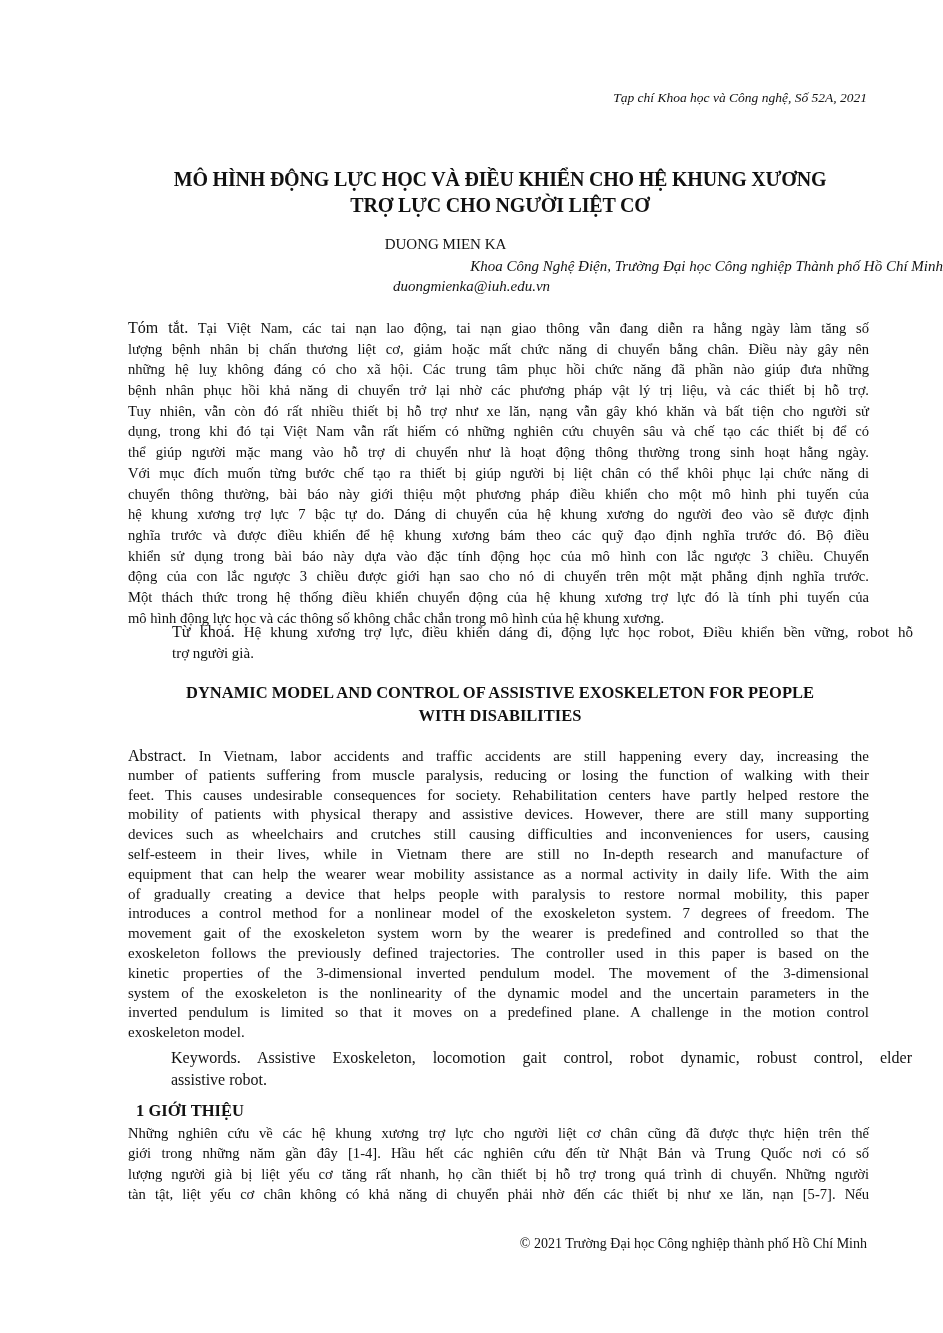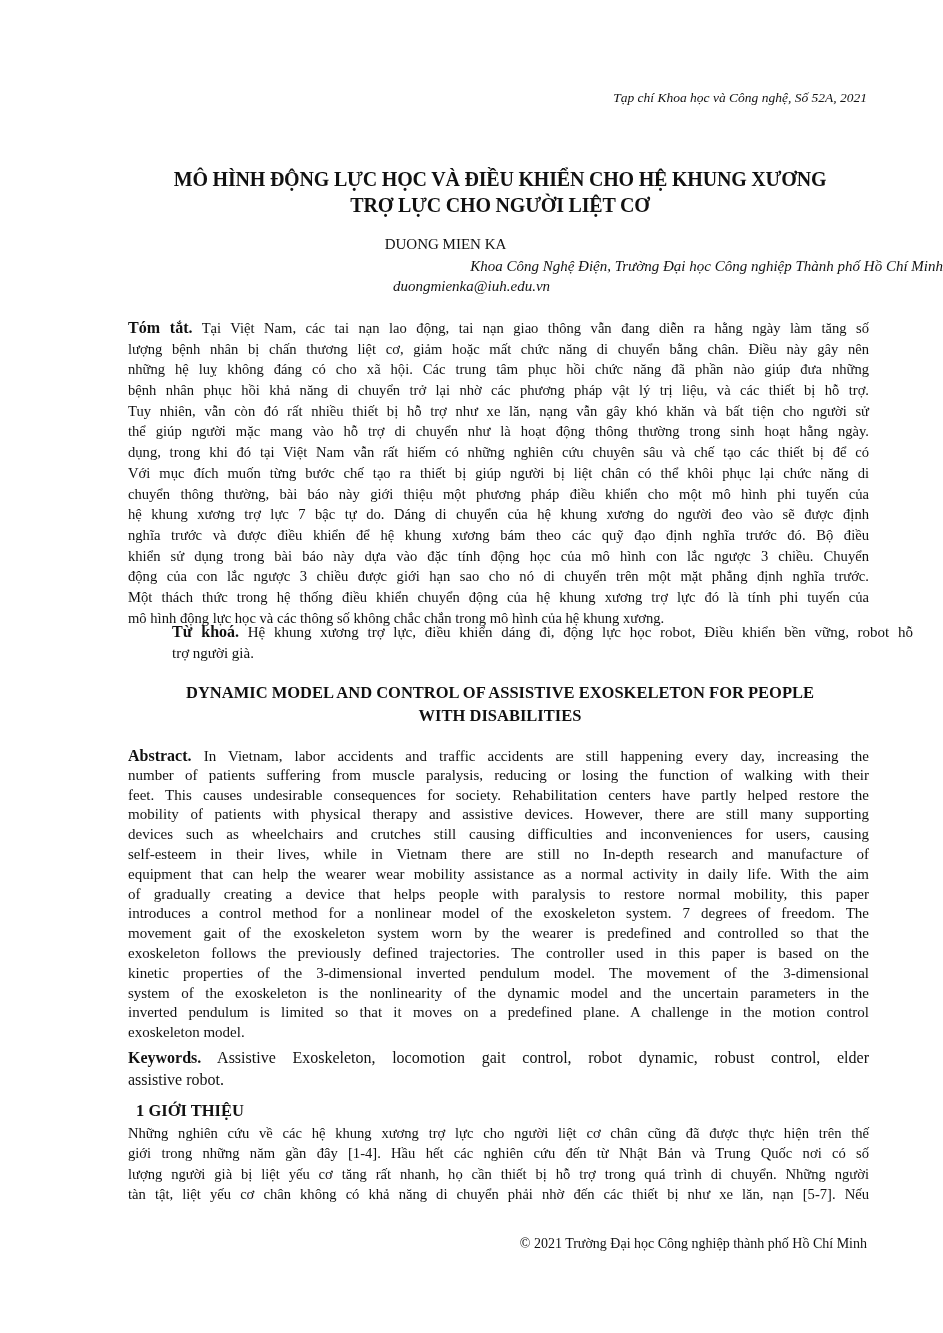--- a/index.html
+++ b/index.html
@@ -15,27 +15,27 @@
   .para { position:absolute; left:128px; width:741px; font-size:15px; line-height:20.7px; }
   .para .line { display:block; white-space:nowrap; text-align:justify; text-align-last:justify; height:20.7px; }
   .para .line.last { text-align-last:left; }
   .vn-abstract { top:318px; }
   .vn-abstract .line { font-size:14.6px; }
   .vn-keywords { top:622px;margin-left:44px; }
   .en-title { position:absolute; left:110px; width:780px; top:681px; text-align:center;
               font-weight:bold; font-size:16.5px; line-height:23px; }
   .en-abstract { top:746px; line-height:19.8px; }
   .en-abstract .line { height:19.8px; font-size:15px; }
-  .en-keywords { top:1047px; font-size:16px; line-height:22px; }
+  .en-keywords { top:1047px; font-size:16px; line-height:22px;margin-left:43px; }
   .en-keywords .line { height:22px; }
   .section-head { position:absolute; left:136px; top:1101px; font-weight:bold; font-size:16.5px; }
   .intro { top:1123px; line-height:20.3px; }
   .intro .line { height:20.3px; font-size:14.6px; }
   .footer { position:absolute; right:76px; top:1236px; font-size:14px; }
-  b.lead { font-weight:bold; font-size:16px; }
+  b.lead { font-weight:normal; font-size:16px; }
 </style>
 </head>
 <body>
 
 <div class="page">
 
   <div class="header-journal">Tạp chí Khoa học và Công nghệ, Số 52A, 2021</div>
 
   <div class="title-block">
     <div>MÔ HÌNH ĐỘNG LỰC HỌC VÀ ĐIỀU KHIỂN CHO HỆ KHUNG XƯƠNG</div>
@@ -45,22 +45,22 @@
   <div class="author">DUONG MIEN KA</div>
   <div class="affil">Khoa Công Nghệ Điện, Trường Đại học Công nghiệp Thành phố Hồ Chí Minh</div>
   <div class="email">duongmienka@iuh.edu.vn</div>
 
   <div class="para vn-abstract">
     <span class="line"><b class="lead">Tóm tắt.</b><span> Tại Việt Nam, các tai nạn lao động, tai nạn giao thông vẫn đang diễn ra hằng ngày làm tăng số</span></span>
     <span class="line">lượng bệnh nhân bị chấn thương liệt cơ, giảm hoặc mất chức năng di chuyển bằng chân. Điều này gây nên</span>
     <span class="line">những hệ luỵ không đáng có cho xã hội. Các trung tâm phục hồi chức năng đã phần nào giúp đưa những</span>
     <span class="line">bệnh nhân phục hồi khả năng di chuyển trở lại nhờ các phương pháp vật lý trị liệu, và các thiết bị hỗ trợ.</span>
     <span class="line">Tuy nhiên, vẫn còn đó rất nhiều thiết bị hỗ trợ như xe lăn, nạng vẫn gây khó khăn và bất tiện cho người sử</span>
+    <span class="line">dụng, trong khi đó tại Việt Nam vẫn rất hiếm có những nghiên cứu chuyên sâu và chế tạo các thiết bị để có</span>
     <span class="line">thể giúp người mặc mang vào hỗ trợ di chuyển như là hoạt động thông thường trong sinh hoạt hằng ngày.</span>
-    <span class="line">dụng, trong khi đó tại Việt Nam vẫn rất hiếm có những nghiên cứu chuyên sâu và chế tạo các thiết bị để có</span>
     <span class="line">Với mục đích muốn từng bước chế tạo ra thiết bị giúp người bị liệt chân có thể khôi phục lại chức năng di</span>
     <span class="line">chuyển thông thường, bài báo này giới thiệu một phương pháp điều khiển cho một mô hình phi tuyến của</span>
     <span class="line">hệ khung xương trợ lực 7 bậc tự do. Dáng di chuyển của hệ khung xương do người đeo vào sẽ được định</span>
     <span class="line">nghĩa trước và được điều khiển để hệ khung xương bám theo các quỹ đạo định nghĩa trước đó. Bộ điều</span>
     <span class="line">khiển sử dụng trong bài báo này dựa vào đặc tính động học của mô hình con lắc ngược 3 chiều. Chuyển</span>
     <span class="line">động của con lắc ngược 3 chiều được giới hạn sao cho nó di chuyển trên một mặt phẳng định nghĩa trước.</span>
     <span class="line">Một thách thức trong hệ thống điều khiển chuyển động của hệ khung xương trợ lực đó là tính phi tuyến của</span>
     <span class="line last">mô hình động lực học và các thông số không chắc chắn trong mô hình của hệ khung xương.</span>
   </div>
 

